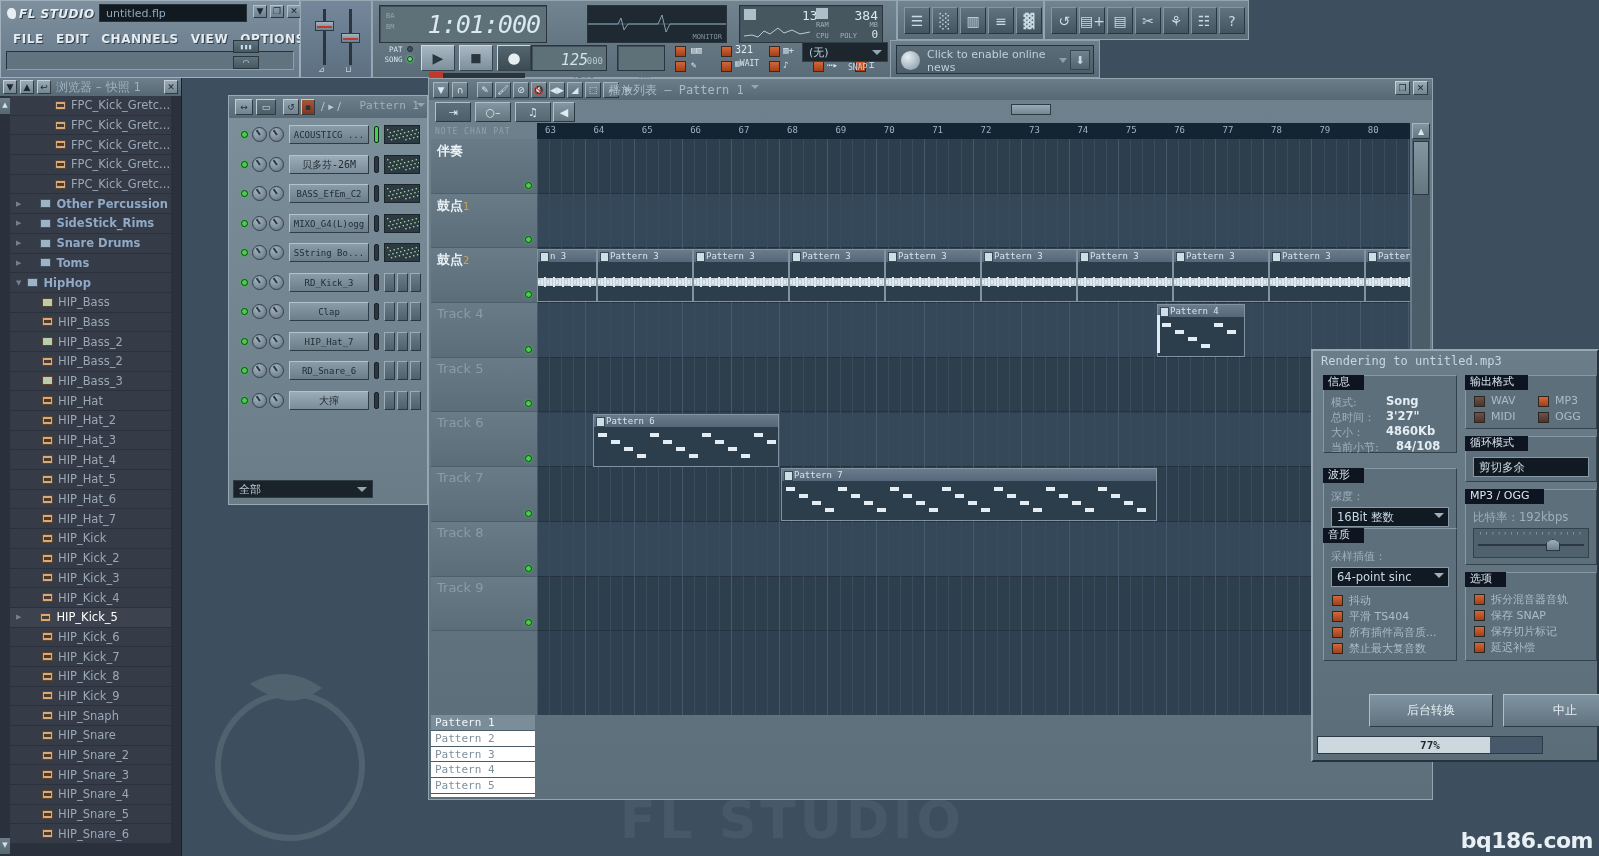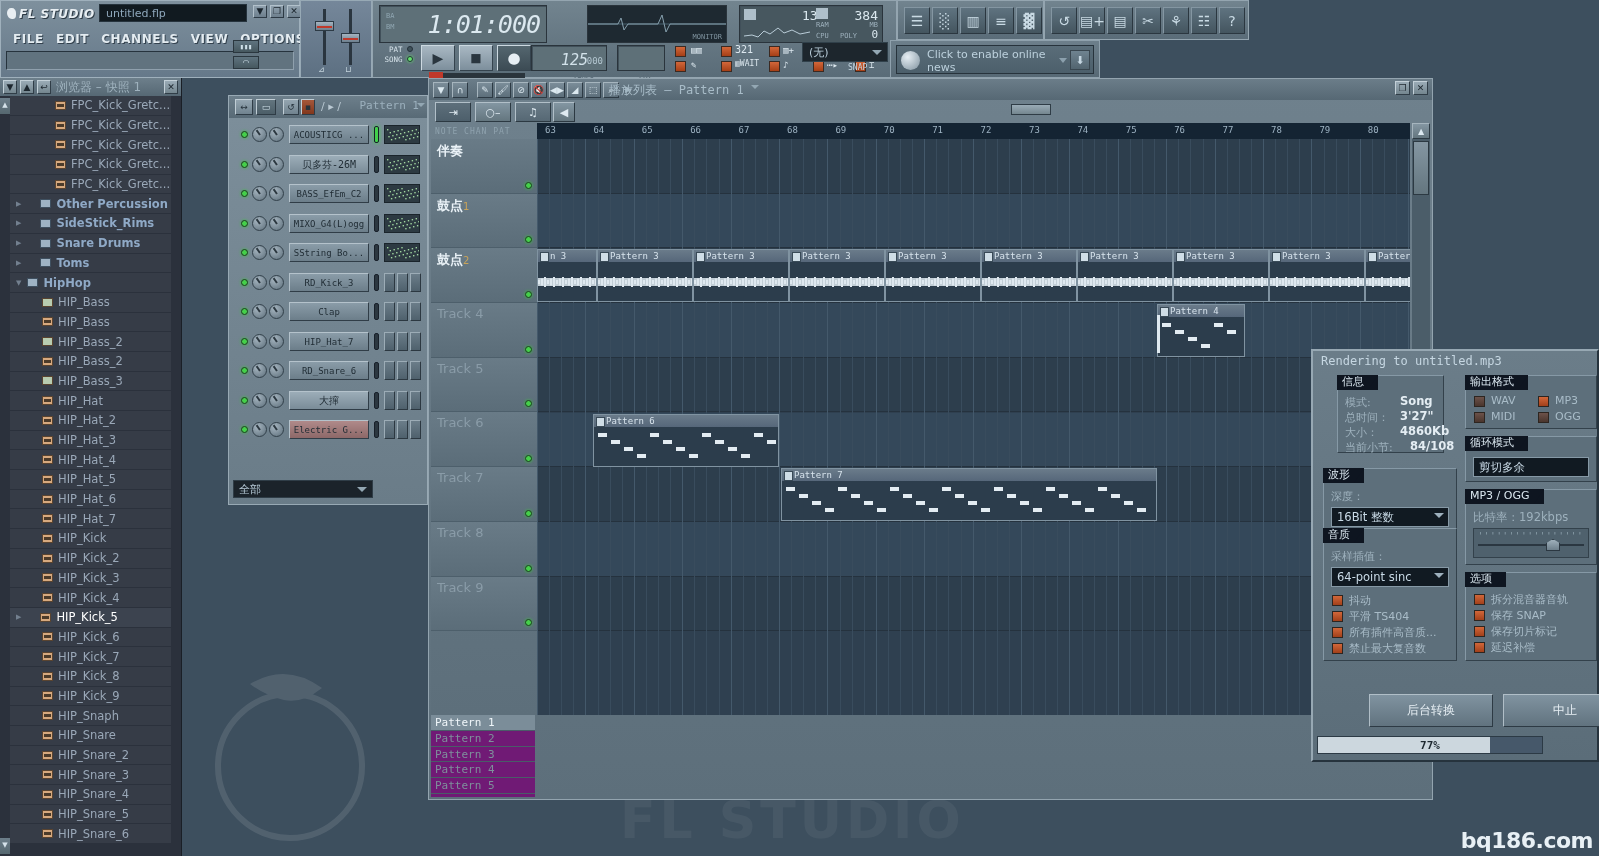--- a/index.html
+++ b/index.html
@@ -256,21 +256,21 @@
               color:#d7e3ec; font-size:9px; font-family:"DejaVu Sans Mono",monospace;
               padding-left:12px; line-height:12px; white-space:nowrap; }
   .clip-hdr::before{ content:""; position:absolute; left:2px; top:2px; width:7px; height:8px;
               background:#cfdde6; border:1px solid #394a57; }
   .clip-body{ position:absolute; left:0; right:0; top:12px; bottom:0; background:#2c3d4c; }
 
   #pl-patlist { position:absolute; left:2px; bottom:2px; width:104px; height:82px;
                 background:#4d5f6b; overflow:hidden; }
   .pat-row { height:15.8px; color:#7e909c; font-size:11px; padding-left:4px;
              font-family:"DejaVu Sans Mono",monospace; line-height:15px;
-             background:#701a75; border-bottom:1px solid #4a5c68; }
+             background:#ffffff; border-bottom:1px solid #4a5c68; }
   .pat-row.active { background:#7b8d99; color:#f0f6fa; }
   #pl-vscroll { position:absolute; right:2px; top:44px; width:18px; bottom:84px;
                 background:#4b5d69; }
   .sc-btn { position:absolute; left:0; width:18px; height:16px;
             background:linear-gradient(#8496a2,#64767f); color:#dce9f0;
             font-size:8px; text-align:center; line-height:15px;
             border-top:1px solid #a6b5be;border-left:1px solid #a6b5be;
             border-right:1px solid #2c3942;border-bottom:1px solid #2c3942; }
 
   
@@ -937,32 +937,20 @@
           <span class="step"></span>
           <span class="step"></span>
           <span class="step"></span>
         </span>
       </div>
       <div class="ch-row">
         <span class="ch-led"></span>
         <span class="knob"></span>
         <span class="knob"></span>
         <span class="ch-name cn">大撺</span>
-        <span class="ch-pan"></span>
-        <span class="ch-grid">
-          <span class="step"></span>
-          <span class="step"></span>
-          <span class="step"></span>
-        </span>
-      </div>
-      <div class="ch-row">
-        <span class="ch-led"></span>
-        <span class="knob"></span>
-        <span class="knob"></span>
-        <span class="ch-name sel">Electric G...</span>
         <span class="ch-pan"></span>
         <span class="ch-grid">
           <span class="step"></span>
           <span class="step"></span>
           <span class="step"></span>
         </span>
       </div>
     </div>
   <div id="rack-bottom">
     <div id="rack-filter">
@@ -1605,21 +1593,21 @@
       <div class="pat-row">Pattern 3</div>
       <div class="pat-row">Pattern 4</div>
       <div class="pat-row">Pattern 5</div>
       <div class="pat-row">Pattern 6</div>
     </div>
 </div>
 
 <div class="abs" id="render">
   <div id="render-title">Rendering to untitled.mp3</div>
 
-  <div class="grp" style="left:24px;top:24px;width:107px;height:78px">
+  <div class="grp" style="left:10px;top:24px;width:134px;height:78px">
     <div class="grp-cap">信息</div>
     <div class="fld-lbl" style="left:7px;top:19px">模式:</div>
     <div class="fld-val" style="left:62px;top:18px">Song</div>
     <div class="fld-lbl" style="left:7px;top:34px">总时间：</div>
     <div class="fld-val" style="left:62px;top:33px">3'27"</div>
     <div class="fld-lbl" style="left:7px;top:49px">大小：</div>
     <div class="fld-val" style="left:62px;top:48px">4860Kb</div>
     <div class="fld-lbl" style="left:7px;top:64px">当前小节:</div>
     <div class="fld-val" style="left:72px;top:63px">84/108</div>
   </div>

